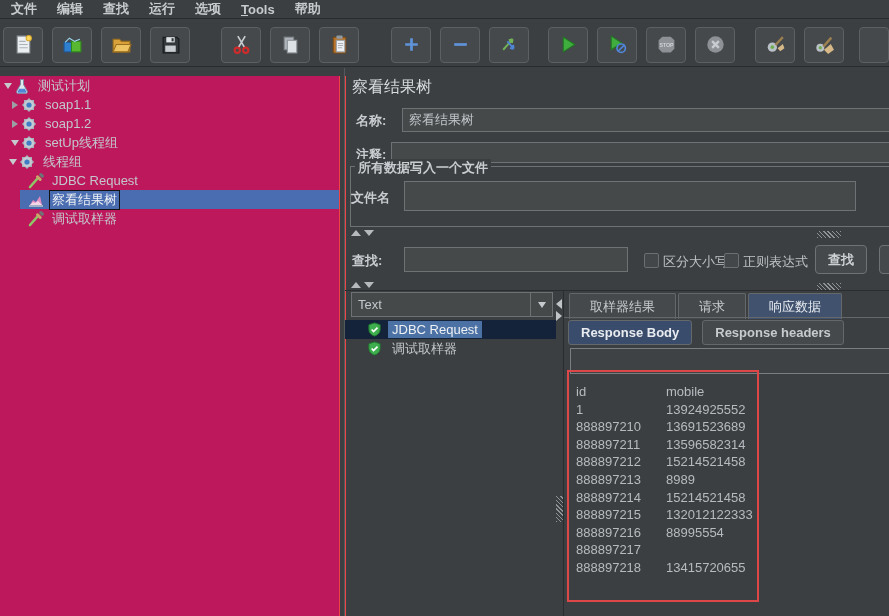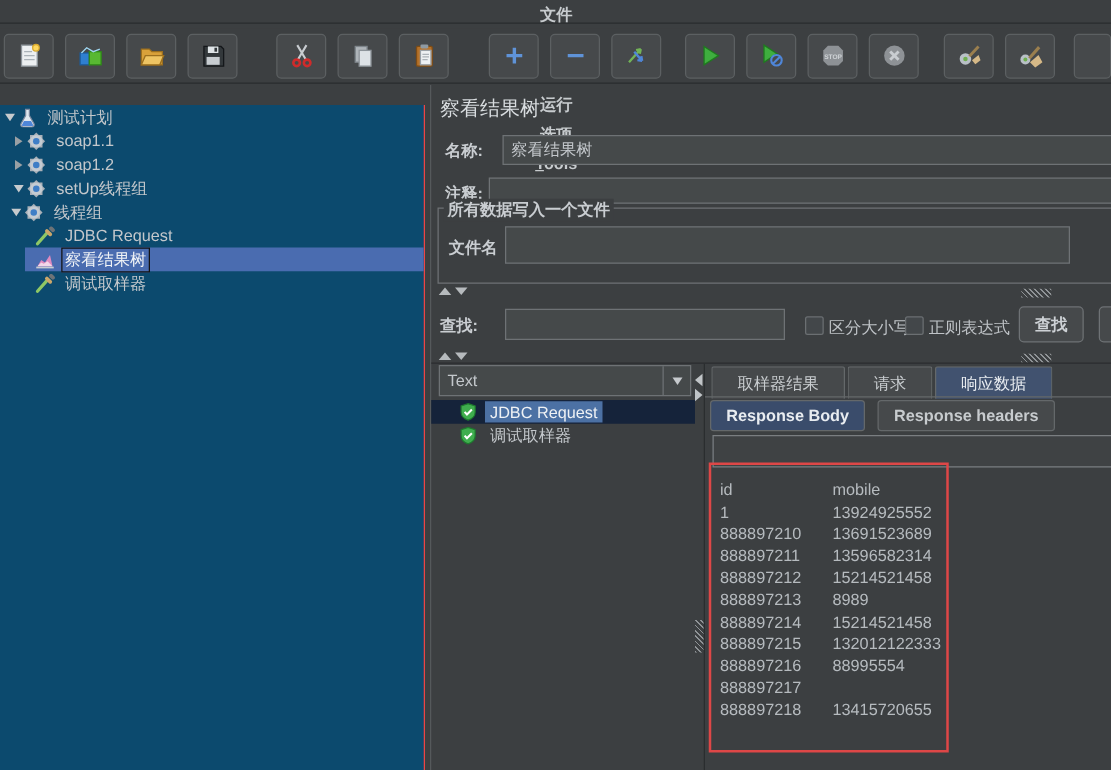--- a/index.html
+++ b/index.html
@@ -2,34 +2,34 @@
 <html style="--annotation-red: #de4747;"><head>
 <meta charset="utf-8">
 <style>
   html,body{margin:0;padding:0;background:#2b2b2b;}
   #app{position:relative;width:889px;height:616px;background:#3c3f41;overflow:hidden;
        font-family:"Liberation Sans","DejaVu Sans",sans-serif;color:#bdc1c5;font-size:13px;}
   .icon svg{display:block;}
 
   
   .menubar{position:absolute;left:0;top:0;width:100%;height:19px;display:flex;align-items:center;
-           background:#3c3f41;border-bottom:1px solid #292c2e;box-sizing:border-box;padding-left:1px;flex-direction:column;}
+           background:#3c3f41;border-bottom:1px solid #292c2e;box-sizing:border-box;padding-left:1px;}
   .menu-item{padding:3px 10px;color:#c7cbce;font-weight:bold;cursor:default;}
 
   
   .toolbar{position:absolute;left:0;top:23px;width:100%;height:44px;display:flex;align-items:center;
            background:#3c3f41;border-bottom:1px solid #292c2e;box-sizing:border-box;padding-left:3px;}
   .tool-btn{width:40px;height:36px;margin-right:9px;flex:none;background:#46494b;border:1px solid #5c6062;
             border-radius:4px;display:flex;align-items:center;justify-content:center;padding:0;cursor:pointer;}
   .tool-btn .icon svg{width:21px;height:21px;}
   .tool-btn.partial{width:30px;margin-right:0;}
 
   
-  .tree-panel{position:absolute;left:0;top:84px;width:339px;bottom:0;background:#0c4a6e;
-              border-right:5px solid #ef4444;overflow:hidden;}
+  .tree-panel{position:absolute;left:0;top:76px;width:339px;bottom:0;background:#be185d;
+              border-right:7px solid #ef4444;overflow:hidden;}
   .main-divider{position:absolute;left:340px;top:68px;width:4px;bottom:0;background:#3c3f41;
                 border-right:1px solid #55595b;}
   .tree-row{height:19px;display:flex;align-items:center;white-space:nowrap;cursor:default;}
   .expcol{width:11px;flex:none;display:flex;justify-content:center;}
   .tree-row .icon{margin:0 5px 0 1px;flex:none;}
   .tree-row .icon svg{width:16px;height:16px;}
   .tree-label{padding:1px 3px;color:#c3c7cb;}
   .tree-row.selected{background:linear-gradient(to right,transparent 20px,#4a6cb0 20px);}
   .tree-row.selected .tree-label{background:#4a6cb0;border:1px solid #121212;color:#f0f3f6;padding:0 2px;}
   .tri-down{width:0;height:0;border-left:4px solid transparent;border-right:4px solid transparent;border-top:6px solid #c6cacd;}
@@ -368,21 +368,21 @@
     <div class="panel-title">察看结果树</div>
 
     <div class="flabel" style="left:11px;top:44px">名称:</div>
     <input class="txt" style="left: 57px; top: 40px; right: -2px; height: 24px;" value="察看结果树">
 
     <div class="flabel" style="left:11px;top:78px">注释:</div>
     <input class="txt" style="left: 46px; top: 74px; right: -2px; height: 21px;" value="">
 
     <div class="groupbox">
       <div class="gb-title">所有数据写入一个文件</div>
-      <div class="flabel" style="left:8px;top:22px">文件名</div>
+      <div class="flabel" style="left:0;top:22px">文件名</div>
       <input class="txt" style="left: 53px; top: 14px; width: 452px; height: 30px;" value="">
     </div>
 
     <div class="hsplitter" style="top:158px">
       <div class="hsplit-arrows">
           <i class="tri-up-s"></i>
           <i class="tri-down-s"></i>
         </div>
       <div class="hatch"></div>
     </div>

